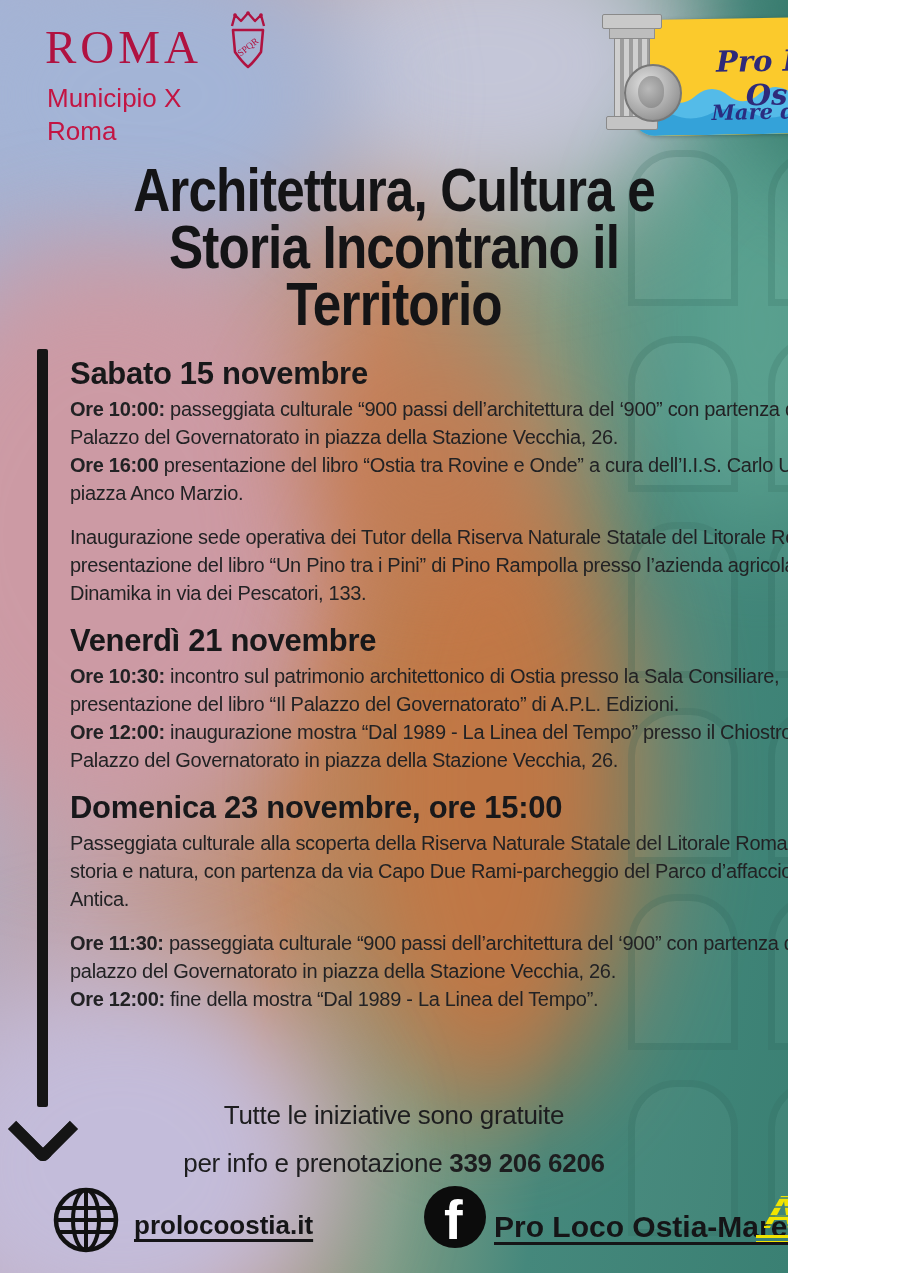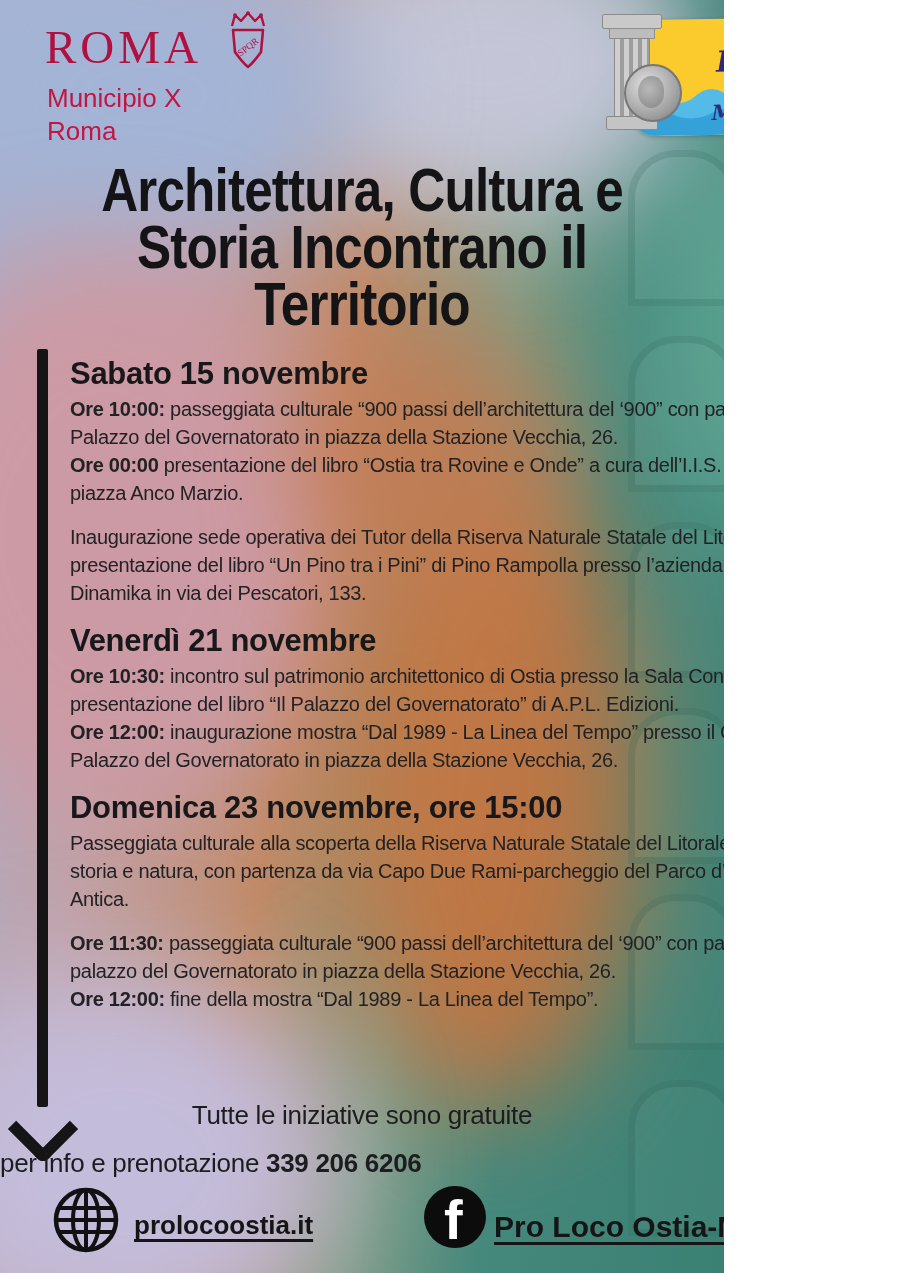--- a/index.html
+++ b/index.html
@@ -1,17 +1,17 @@
 <!DOCTYPE html>
 <html><head>
 <meta charset="utf-8">
 <style>
   html,body{margin:0;padding:0;}
   body{width:900px;height:1273px;font-family:"Liberation Sans",sans-serif;}
-  .page{position:relative;width:724px;height:1273px;overflow:hidden;
+  .page{position:relative;width:788px;height:1273px;overflow:hidden;
         background:linear-gradient(100deg,#a7b2d2 0%,#c0a2a8 24%,#c08b68 44%,#7f9c84 60%,#45887c 74%,#3a8073 100%);}
   
   .blob{position:absolute;border-radius:50%;filter:blur(55px);z-index:1;}
   .b-skytop{left:270px;top:-90px;width:430px;height:310px;background:#c4c6d8;}
   .b-topleft{left:-70px;top:-70px;width:430px;height:330px;background:#a3b4d6;}
   .b-pink{left:-130px;top:250px;width:470px;height:570px;background:#cc9aa4;}
   .b-orange{left:335px;top:460px;width:310px;height:650px;background:#c8743f;opacity:.9;}
   .b-orange2{left:300px;top:320px;width:270px;height:270px;background:#c57a50;opacity:.8;}
   .b-lav{left:-100px;top:970px;width:440px;height:390px;background:#c3bcda;}
   .b-mint{left:655px;top:110px;width:210px;height:430px;background:#6fb8a2;opacity:.55;}
@@ -58,21 +58,21 @@
   
   .events{position:absolute;left:70px;top:356px;width:795px;z-index:5;}
   .event{margin:0 0 16px 0;}
   .event.gap-before{margin-top:16px;}
   .event h2{margin:0 0 3px 0;font-size:31px;line-height:36px;font-weight:700;color:#18181a;letter-spacing:-.3px;}
   .event-text{margin:0;font-size:20px;line-height:28px;color:#222224;letter-spacing:-.3px;}
   .event-text strong{font-weight:700;}
   
   .tagline{position:absolute;left:0;right:0;top:1100px;text-align:center;z-index:5;
            font-size:26px;color:#1d1d1f;letter-spacing:-.3px;}
-  .infoline{position:absolute;left:0;right:0;top:1148px;z-index:5;
+  .infoline{position:absolute;left:0;right:0;top:1148px;text-align:center;z-index:5;
             font-size:26px;color:#1d1d1f;letter-spacing:-.3px;}
   .infoline strong{font-weight:700;}
   .globe{position:absolute;left:52px;top:1186px;z-index:5;}
   .website{position:absolute;left:134px;top:1210px;z-index:5;font-size:26px;font-weight:700;color:#151517;
            text-decoration:underline;text-decoration-thickness:2.5px;text-underline-offset:5px;cursor:pointer;}
   .fb-circle{position:absolute;left:424px;top:1186px;width:62px;height:62px;border-radius:50%;
              background:#0c0c0c;overflow:hidden;z-index:5;cursor:pointer;}
   .fb-glyph{position:absolute;left:20px;top:4px;color:#fff;font-size:56px;font-weight:700;line-height:60px;}
   .fb-label{position:absolute;left:494px;top:1210px;z-index:5;font-size:30px;font-weight:700;color:#151517;
             text-decoration:underline;text-decoration-thickness:2.5px;text-underline-offset:5px;
@@ -154,21 +154,21 @@
     <div>Territorio</div>
   </div>
 
   <div class="arrow-shaft"></div>
   <div class="arrow-head"></div>
 
   <div class="events">
       <section class="event">
         <h2>Sabato 15 novembre</h2>
         <p class="event-text"><strong>Ore 10:00:</strong> passeggiata culturale “900 passi dell’architettura del ‘900” con partenza dal Palazzo del Governatorato in piazza della Stazione Vecchia, 26.</p>
-        <p class="event-text"><strong>Ore 00:00</strong> presentazione del libro “Ostia tra Rovine e Onde” a cura dell’I.I.S. Carlo Urbani in piazza Anco Marzio.</p>
+        <p class="event-text"><strong>Ore 16:00</strong> presentazione del libro “Ostia tra Rovine e Onde” a cura dell’I.I.S. Carlo Urbani in piazza Anco Marzio.</p>
       </section>
       <section class="event">
         <p class="event-text">Inaugurazione sede operativa dei Tutor della Riserva Naturale Statale del Litorale Romano e presentazione del libro “Un Pino tra i Pini” di Pino Rampolla presso l’azienda agricola Dinamika in via dei Pescatori, 133.</p>
       </section>
       <section class="event gap-before">
         <h2>Venerdì 21 novembre</h2>
         <p class="event-text"><strong>Ore 10:30:</strong> incontro sul patrimonio architettonico di Ostia presso la Sala Consiliare, presentazione del libro “Il Palazzo del Governatorato” di A.P.L. Edizioni.</p>
         <p class="event-text"><strong>Ore 12:00:</strong> inaugurazione mostra “Dal 1989 - La Linea del Tempo” presso il Chiostro del Palazzo del Governatorato in piazza della Stazione Vecchia, 26.</p>
       </section>
       <section class="event">

